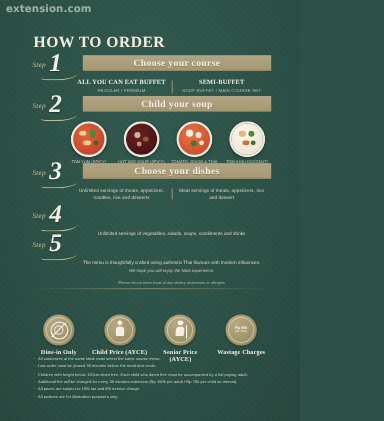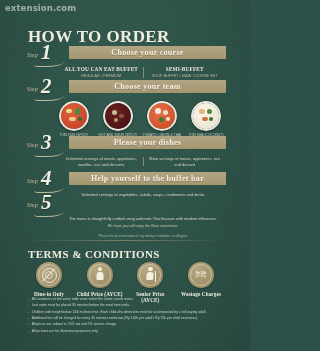--- a/index.html
+++ b/index.html
@@ -24,21 +24,21 @@
     font-size: 8.5px; font-weight: bold; letter-spacing: .1px;
     color: rgba(225,232,228,.62);
     font-family: "DejaVu Sans", sans-serif;
   }
 
   
   .section-title {
     font-family: "Liberation Serif", serif;
     color: #f2ece0;
     font-weight: bold;
-    font-size: 17px;
+    font-size: 13px;
     letter-spacing: .4px;
   }
   #how-title { position: absolute; left: 28px; top: 27px; }
   #terms-title { position: absolute; left: 28px; top: 248px; font-size: 11px; }
 
   
   .step-row { position: absolute; left: 26px; width: 200px; }
   .step-head { position: relative; height: 17px; }
   .step-badge {
     position: absolute; left: 0; top: -1px;
@@ -290,21 +290,21 @@
   </div>
 
   <div class="step-row" style="top:80px;">
     <div class="step-head">
       <div class="step-badge">
         <span class="step-word">Step</span>
         <span class="step-num">2</span>
         <span class="step-swoosh"></span>
       </div>
       <div class="step-bar">
-        <span class="step-bar-label">Choose your team</span>
+        <span class="step-bar-label">Child your soup</span>
       </div>
     </div>
     <div class="soups">
       <div class="soup">
         <div class="bowl">
           <div class="broth" style="background:radial-gradient(circle at 40% 35%, #e0633c, #c9452c 70%, #a93421 100%);"></div>
           <div class="rim"></div>
           <div class="bit" style="left:7px;top:8px;width:6px;height:4px;background:#e8d98c;border-radius:2px;"></div>
           <div class="bit" style="left:16px;top:7px;width:5px;height:7px;background:#4f8a3c;border-radius:3px;"></div>
           <div class="bit" style="left:10px;top:16px;width:7px;height:4px;background:#f0c98c;border-radius:2px;"></div>
@@ -348,44 +348,41 @@
   </div>
 
   <div class="step-row" style="top:136px;">
     <div class="step-head">
       <div class="step-badge">
         <span class="step-word">Step</span>
         <span class="step-num">3</span>
         <span class="step-swoosh"></span>
       </div>
       <div class="step-bar">
-        <span class="step-bar-label">Please your dishes</span>
+        <span class="step-bar-label">Choose your dishes</span>
       </div>
     </div>
     <div class="cols">
       <div class="col">
         <div class="col-desc">Unlimited servings of meats, appetizers, noodles, rice and desserts</div>
       </div>
       <div class="col-divider"></div>
       <div class="col">
         <div class="col-desc">Meat servings of meats, appetizers, rice and dessert</div>
       </div>
     </div>
   </div>
 
   <div class="step-row" style="top:172px;">
     <div class="step-head">
       <div class="step-badge">
         <span class="step-word">Step</span>
         <span class="step-num">4</span>
         <span class="step-swoosh"></span>
       </div>
-      <div class="step-bar">
-        <span class="step-bar-label">Help yourself to the buffet bar</span>
-      </div>
     </div>
     <div class="note" style="margin-top:3px;">Unlimited servings of vegetables, salads, soups, condiments and drinks</div>
   </div>
 
   <div class="step-row" style="top:196px;">
     <div class="step-head">
       <div class="step-badge">
         <span class="step-word">Step</span>
         <span class="step-num">5</span>
         <span class="step-swoosh"></span>
@@ -393,21 +390,20 @@
     </div>
     <div class="note">
       <span>The menu is thoughtfully crafted using authentic Thai flavours with modern influences.</span>
       <span class="small">We hope you will enjoy the Nara experience.</span>
       <span class="tiny">*Please let our team know of any dietary restrictions or allergies.</span>
     </div>
   </div>
 
   <div class="hr" style="top:240px;"></div>
 
-  <div class="section-title" id="terms-title">TERMS &amp; CONDITIONS</div>
 
   <div class="badges">
 
     <div class="badge-cell">
       <div class="coin">
         <span class="ring"></span>
         <span class="no-symbol">
           <span class="inner"></span>
           <span class="slash"></span>
         </span>

